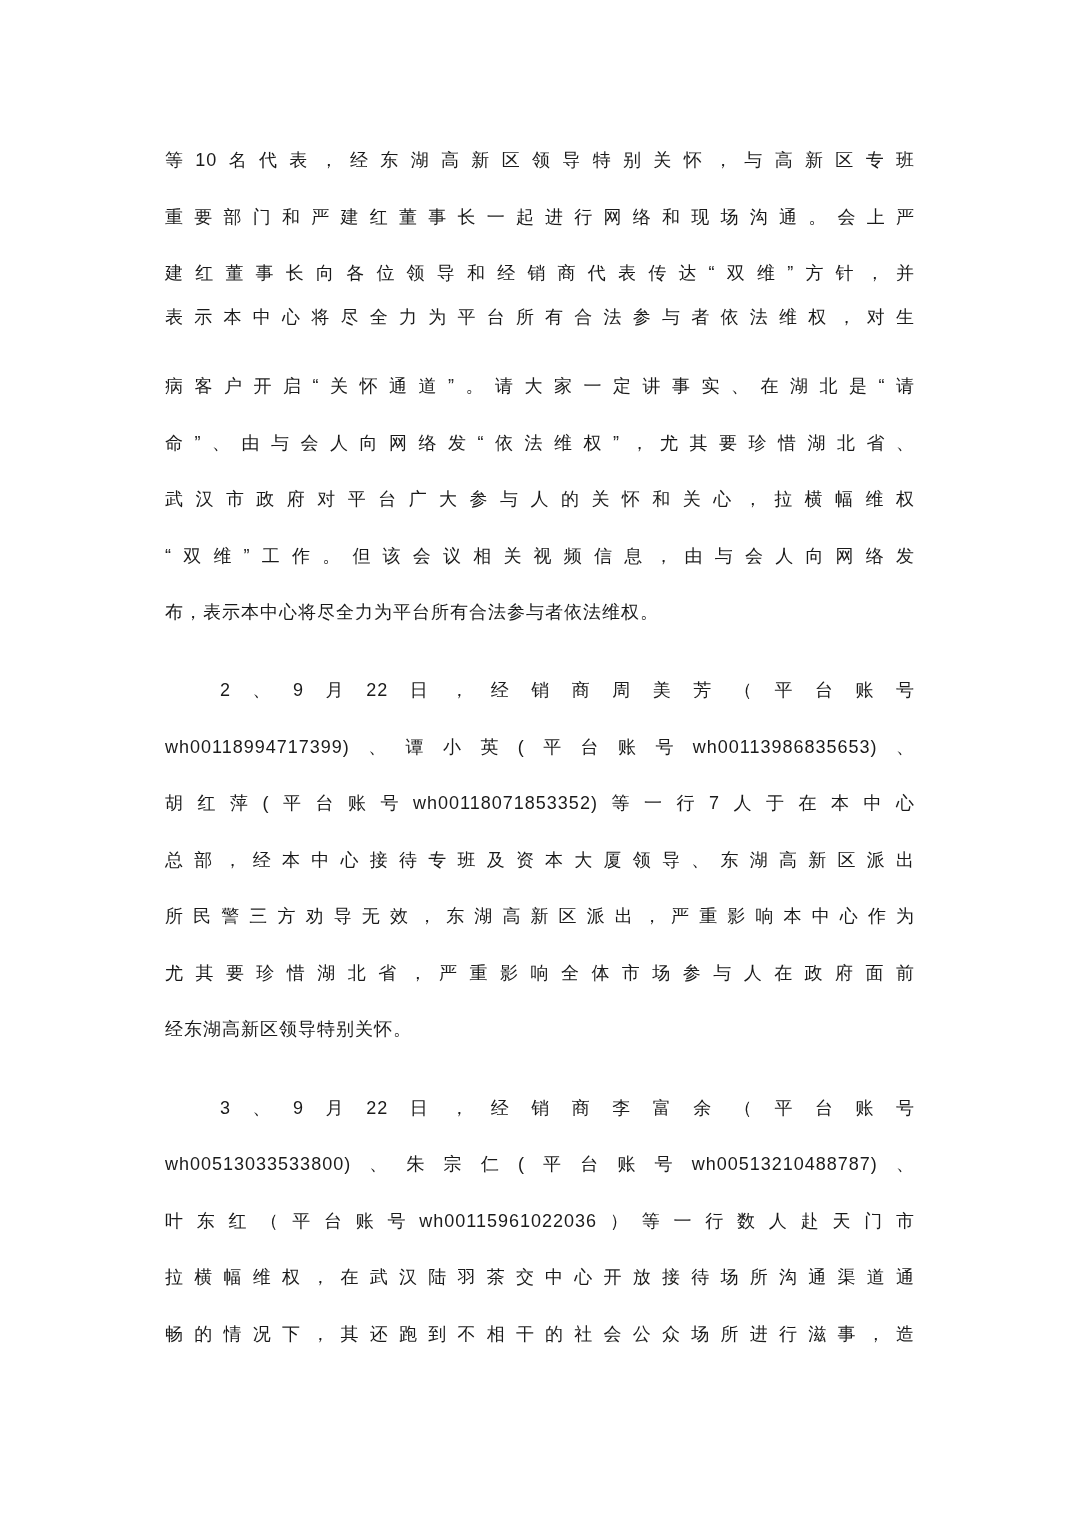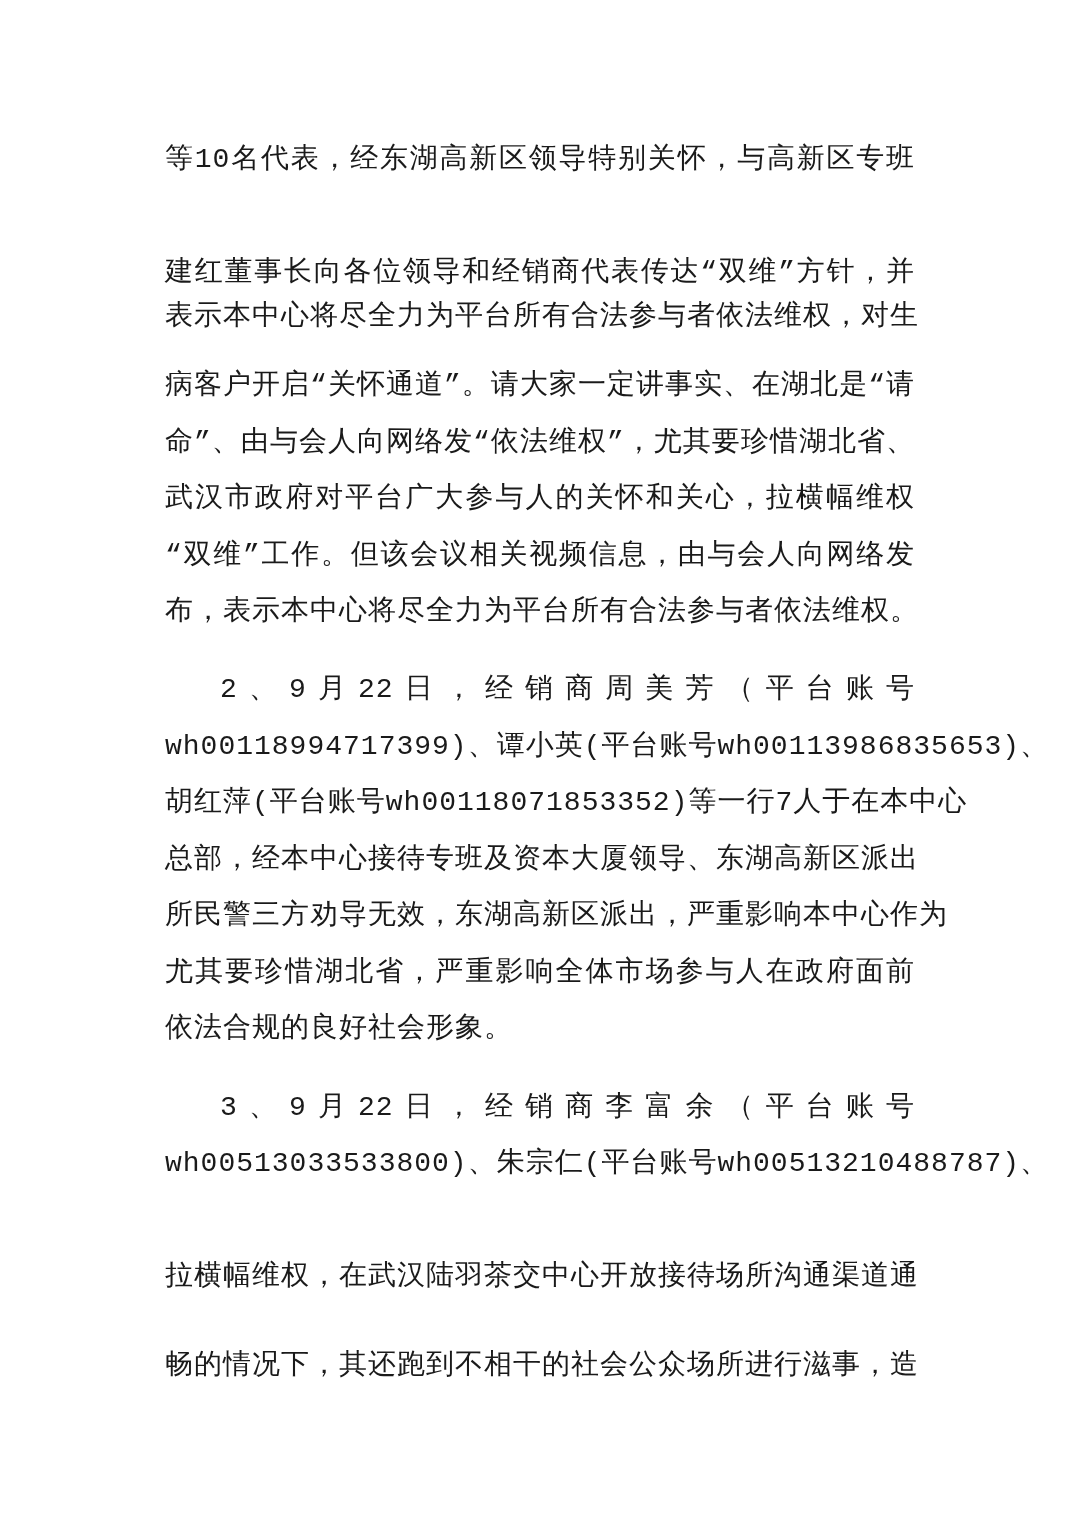--- a/index.html
+++ b/index.html
@@ -5,52 +5,54 @@
     html, body { margin: 0; padding: 0; background: #ffffff; }
     body { width: 1080px; height: 1527px; position: relative; overflow: hidden; }
     .page {
       position: absolute; left: 0; top: 0; width: 1080px; height: 1527px; background: #ffffff;
     }
     .line {
       position: absolute;
       left: 165px;
       width: 750px;
       height: 40px;
-      font-family: Liberation Mono, monospace;
-      font-size: 28px;
+      font-family: Liberation Sans, sans-serif;
+      font-size: 18px;
       line-height: 40px;
       color: #1a1a1a;
       white-space: nowrap;
       text-align: justify;
       text-align-last: justify;
       letter-spacing: 1px;
     }
     .line.last { text-align-last: left; }
     .line.indent { left: 220px; width: 695px; }
   </style>
 </head>
 <body>
 
 <div class="page">
 
   <div class="line" style="top:140px">等10名代表，经东湖高新区领导特别关怀，与高新区专班</div>
+  <div class="line" style="top:197px">重要部门和严建红董事长一起进行网络和现场沟通。会上严</div>
   <div class="line" style="top:253px">建红董事长向各位领导和经销商代表传达“双维”方针，并</div>
   <div class="line" style="top:297px">表示本中心将尽全力为平台所有合法参与者依法维权，对生</div>
   <div class="line" style="top:366px">病客户开启“关怀通道”。请大家一定讲事实、在湖北是“请</div>
   <div class="line" style="top:423px">命”、由与会人向网络发“依法维权”，尤其要珍惜湖北省、</div>
   <div class="line" style="top:479px">武汉市政府对平台广大参与人的关怀和关心，拉横幅维权</div>
   <div class="line" style="top:536px">“双维”工作。但该会议相关视频信息，由与会人向网络发</div>
   <div class="line last" style="top:592px">布，表示本中心将尽全力为平台所有合法参与者依法维权。</div>
 
   <div class="line indent" style="top:670px">2、9月22日，经销商周美芳（平台账号</div>
   <div class="line" style="top:727px">wh00118994717399)、谭小英(平台账号wh00113986835653)、</div>
   <div class="line" style="top:783px">胡红萍(平台账号wh00118071853352)等一行7人于在本中心</div>
   <div class="line" style="top:840px">总部，经本中心接待专班及资本大厦领导、东湖高新区派出</div>
   <div class="line" style="top:896px">所民警三方劝导无效，东湖高新区派出，严重影响本中心作为</div>
   <div class="line" style="top:953px">尤其要珍惜湖北省，严重影响全体市场参与人在政府面前</div>
-  <div class="line last" style="top:1009px">依法合规的良好社会形象。</div>
+  <div class="line last" style="top:1009px">经东湖高新区领导特别关怀。</div>
 
   <div class="line indent" style="top:1088px">3、9月22日，经销商李富余（平台账号</div>
   <div class="line" style="top:1144px">wh00513033533800)、朱宗仁(平台账号wh00513210488787)、</div>
+  <div class="line" style="top:1201px">叶东红（平台账号wh00115961022036）等一行数人赴天门市</div>
   <div class="line" style="top:1257px">拉横幅维权，在武汉陆羽茶交中心开放接待场所沟通渠道通</div>
-  <div class="line" style="top:1346px">畅的情况下，其还跑到不相干的社会公众场所进行滋事，造</div>
+  <div class="line" style="top:1314px">畅的情况下，其还跑到不相干的社会公众场所进行滋事，造</div>
 
 </div>
 
 </body></html>

